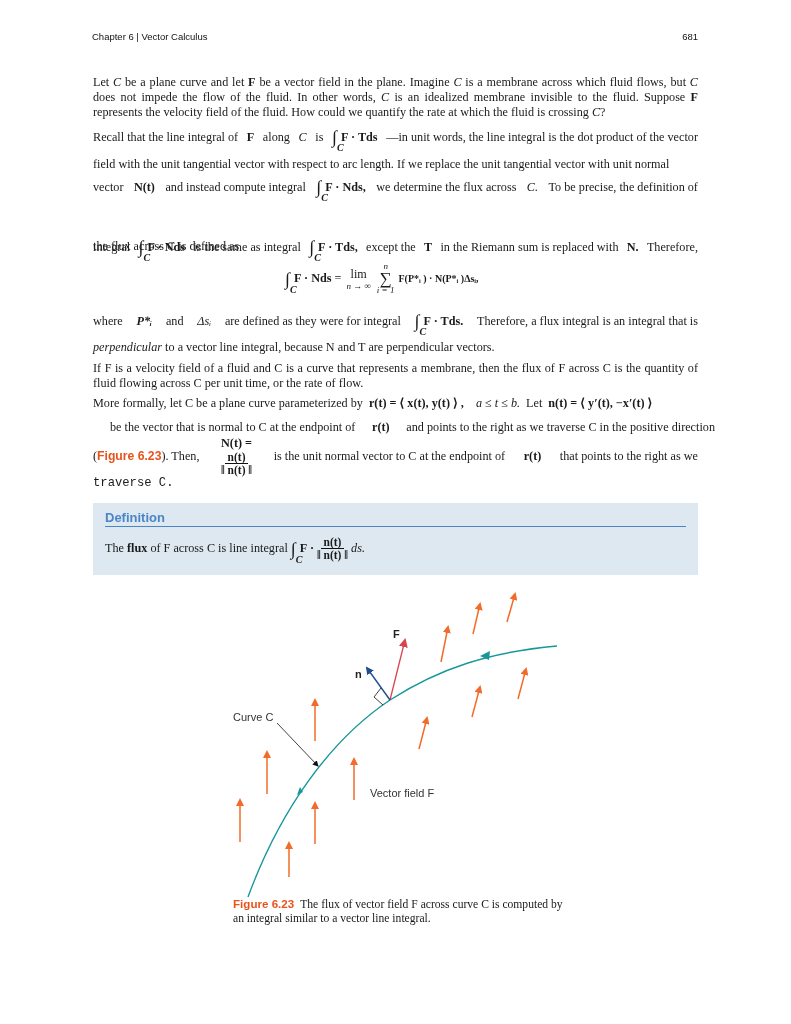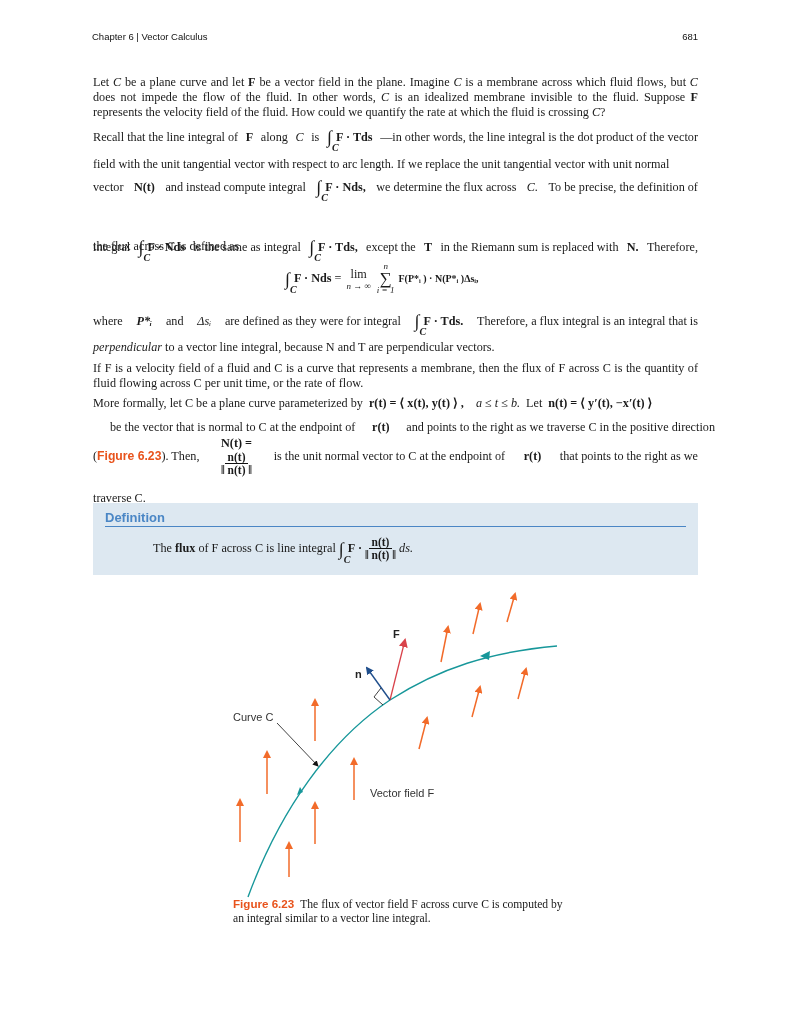--- a/index.html
+++ b/index.html
@@ -46,21 +46,21 @@
   <span>Let </span><span class="i">C</span><span> be a plane curve and let </span><span class="b">F</span><span> be a vector field in the plane. Imagine </span><span class="i">C</span><span> is a membrane across which fluid flows, but </span><span class="i">C</span><span> does not impede the flow of the fluid. In other words, </span><span class="i">C</span><span> is an idealized membrane invisible to the fluid. Suppose </span><span class="b">F</span><span> represents the velocity field of the fluid. How could we quantify the rate at which the fluid is crossing </span><span class="i">C</span><span>?</span>
 </p>
 
 <div class="line justify" style="top:130px;">
   <span>Recall that the line integral of</span>
   <span class="b">F</span>
   <span>along</span>
   <span class="i">C</span>
   <span>is</span>
   <span><span class="int">∫<sub>C</sub></span>&nbsp;<span class="b">F · Tds</span></span>
-  <span>—in other words, the line integral is the dot product of the vector</span>
+  <span>—in unit words, the line integral is the dot product of the vector</span>
 </div>
 <div class="line" style="top:157px; text-align:justify;">field with the unit tangential vector with respect to arc length. If we replace the unit tangential vector with unit normal</div>
 <div class="line justify" style="top:180px;">
   <span>vector</span>
   <span class="b">N(t)</span>
   <span>and instead compute integral</span>
   <span><span class="int">∫<sub>C</sub></span>&nbsp;<span class="b">F · Nds,</span></span>
   <span>we determine the flux across</span>
   <span class="i">C.</span>
   <span>To be precise, the definition of</span>
@@ -127,27 +127,27 @@
     <span class="b">N(t) = </span>
     <span class="frac">
       <span class="num b">n(t)</span>
       <span class="den b">‖ n(t) ‖</span>
     </span>
   </span>
   <span>is the unit normal vector to C at the endpoint of</span>
   <span class="b">r(t)</span>
   <span>that points to the right as we</span>
 </div>
-<div class="line" style="top:491px;">traverse C.</div>
+<div class="line" style="top:476px;font-family:Liberation Mono, monospace;">traverse C.</div>
 
 <div class="definition">
   <div class="title">Definition</div>
   <div class="rule"></div>
   <div class="body">
-    <span style="white-space:pre;margin-left:48px;">The </span>
+    <span style="white-space:pre;">The </span>
     <span class="b">flux</span>
     <span style="white-space:pre;"> of F across C is line integral</span>&nbsp;
     <span class="int">∫<sub>C</sub></span>&nbsp;
     <span class="b">F ·</span>
     <span class="frac">
       <span class="num b">n(t)</span>
       <span class="den b">‖ n(t) ‖</span>
     </span>
     <span class="i">ds.</span>
   </div>

